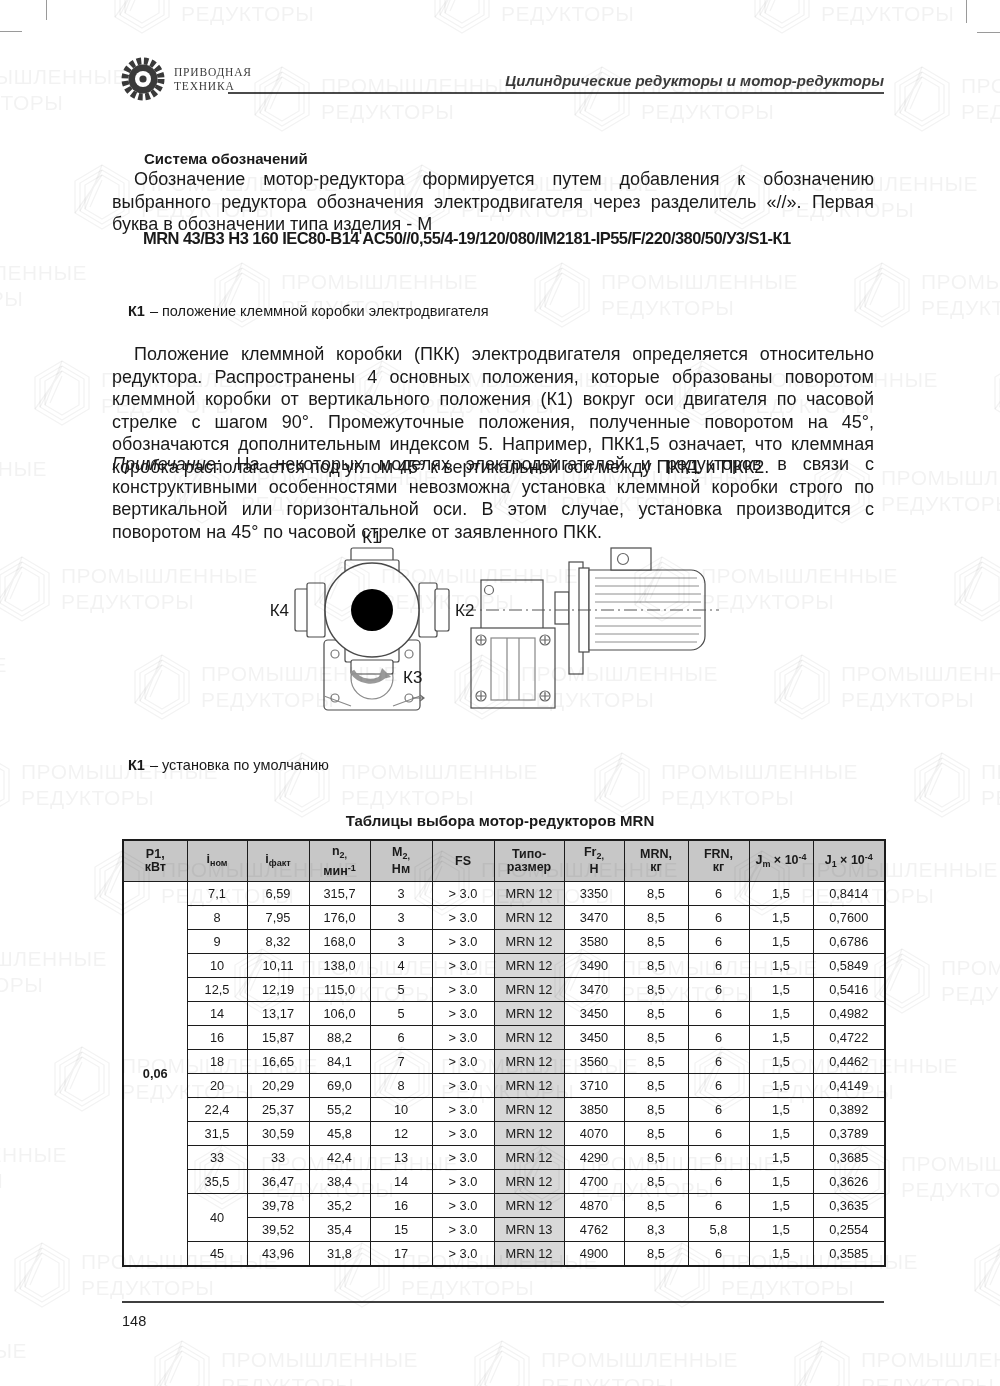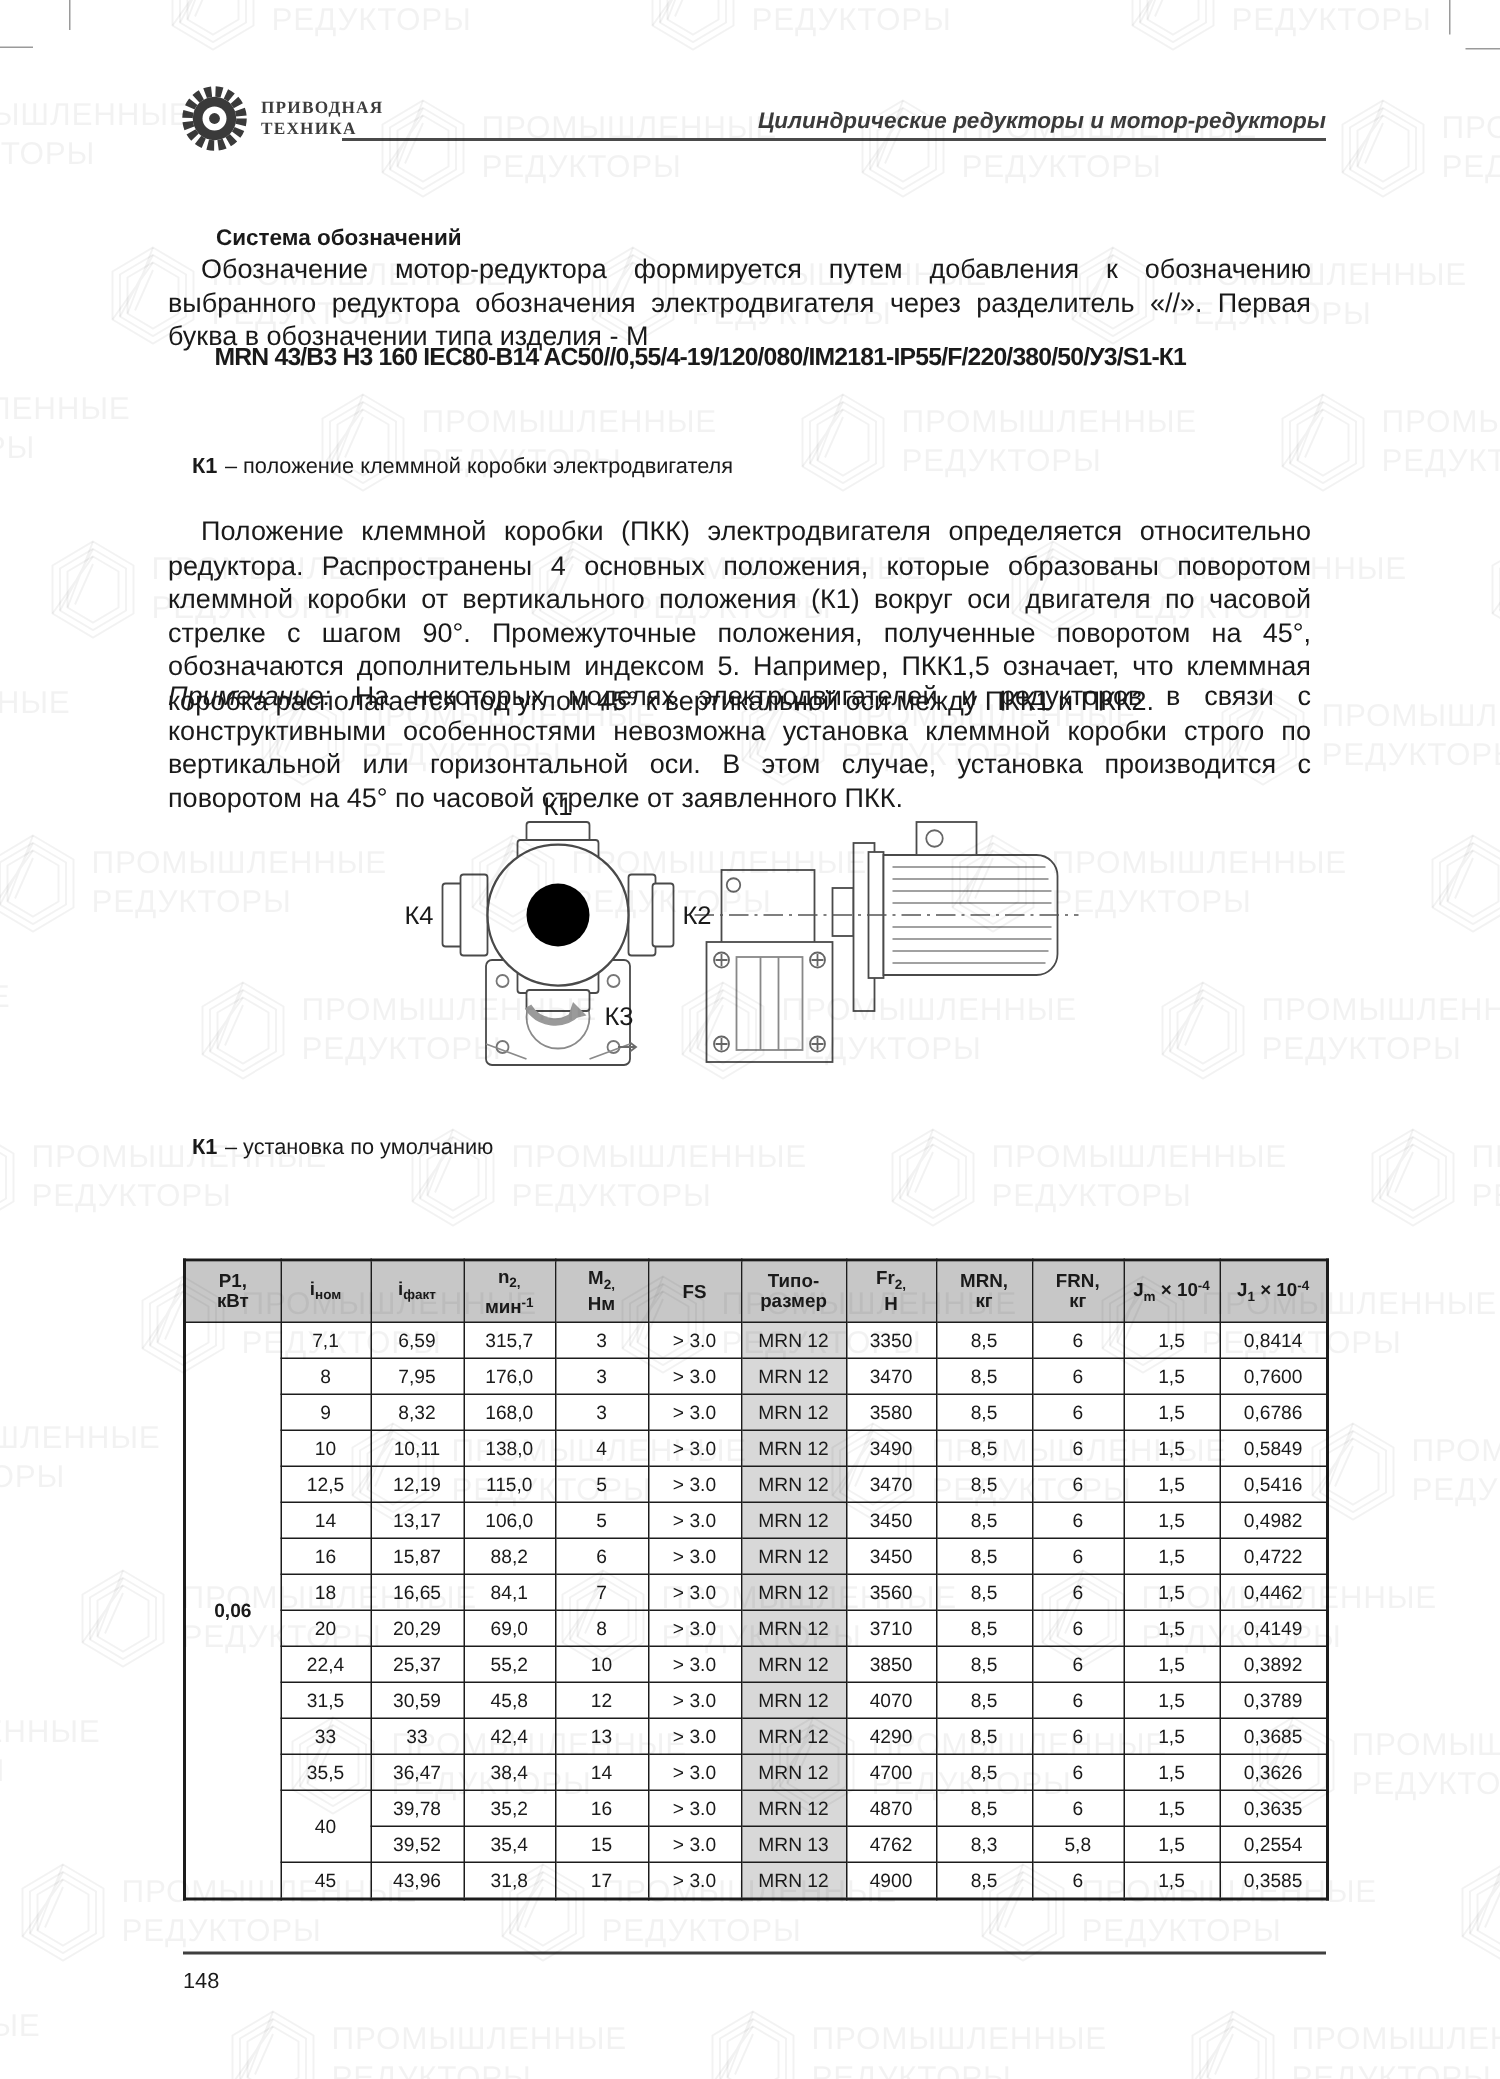--- a/index.html
+++ b/index.html
@@ -6,21 +6,21 @@
   .page{position:relative;width:1000px;height:1386px;background:#ffffff;overflow:hidden;
         font-family:"Liberation Sans", sans-serif;color:#1a1a1a;margin:0 auto;}
   
   .cropmark{position:absolute;background:#9a9a9a;}
   
   .wm-layer{position:absolute;inset:0;z-index:30;pointer-events:none;overflow:hidden;}
   .wm{position:absolute;display:flex;align-items:center;gap:7px;width:280px;}
   .wm-t{font-size:21px;line-height:26px;letter-spacing:0.5px;color:rgba(0,0,0,0.052);white-space:nowrap;}
   
   .logo{position:absolute;left:120px;top:56px;display:flex;align-items:center;gap:8px;}
-  .brand{font-family:"Liberation Serif", serif;font-weight:bold;font-size:11.5px;line-height:14px;
+  .brand{font-family:"Liberation Serif", serif;font-weight:normal;font-size:11.5px;line-height:14px;
          letter-spacing:0.8px;color:#3d3d3d;}
   .hdr-right{position:absolute;right:116px;top:72px;font-size:15px;font-style:italic;font-weight:bold;
              color:#3c3c3c;}
   .hdr-rule{position:absolute;left:228px;top:92px;width:656px;height:2px;background:#4a4a4a;}
   
   .doc-title{position:absolute;left:0;top:112px;width:1000px;text-align:center;
              font-size:19px;font-weight:bold;font-style:italic;}
   .h-sect{position:absolute;left:144px;top:150px;font-size:15px;font-weight:bold;}
   .para{position:absolute;left:112px;width:762px;font-size:18px;line-height:22.5px;
         text-align:justify;text-indent:22px;}
@@ -151,20 +151,21 @@
     <text x="253" y="15" text-anchor="middle">К1</text>
     <text x="336" y="88" text-anchor="start">К2</text>
     <text x="284" y="155" text-anchor="start">К3</text>
     <text x="170" y="88" text-anchor="end">К4</text>
   </svg>
 
   <div class="term-line" style="top:757px;">
     <b>К1</b><span class="rest">– установка по умолчанию</span>
   </div>
 
+  <div class="tbl-title">Таблицы выбора мотор-редукторов MRN</div>
   <table class="sel">
     <colgroup>
       <col style="width:64px">
         <col style="width:60px">
         <col style="width:62px">
         <col style="width:61px">
       <col style="width:62px">
         <col style="width:62px">
         <col style="width:70px">
         <col style="width:60px">

